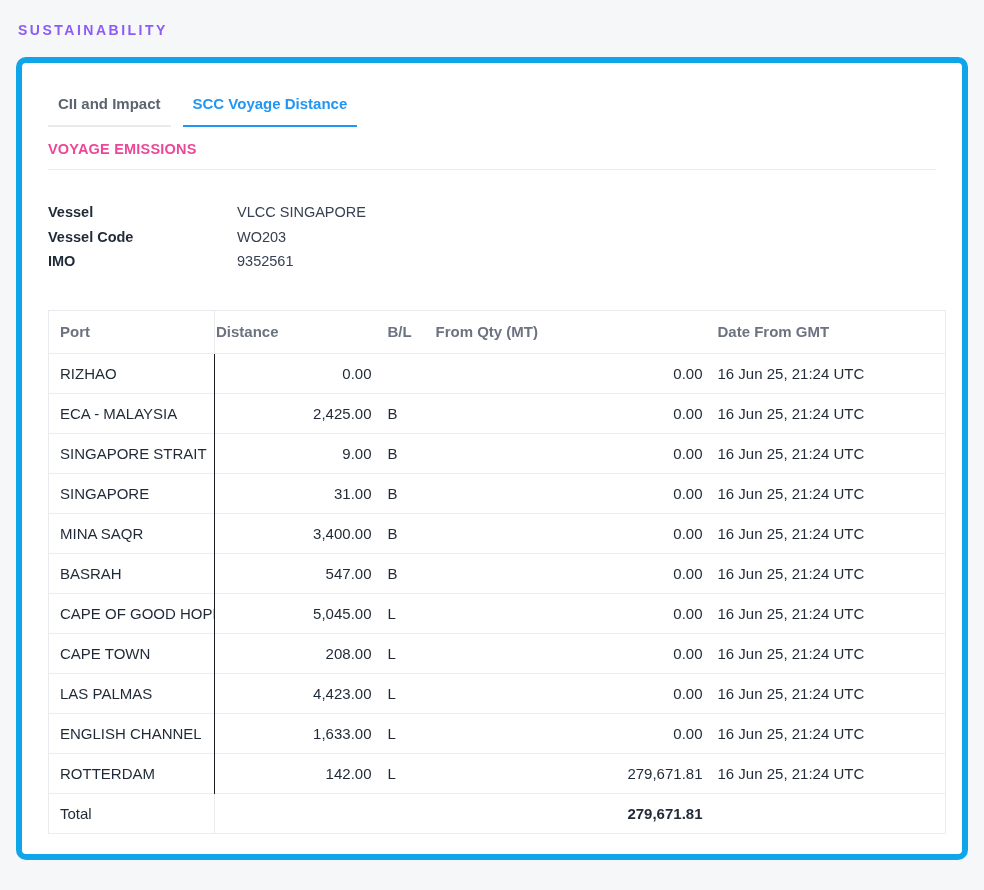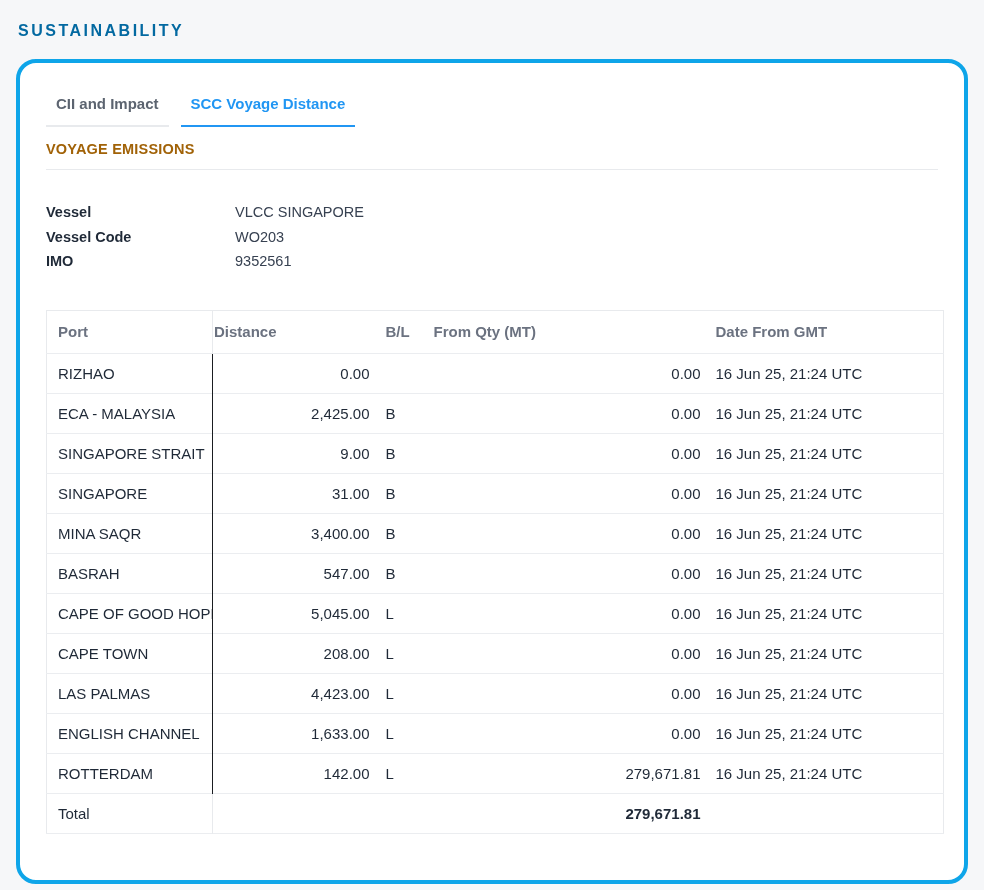--- a/index.html
+++ b/index.html
@@ -5,50 +5,50 @@
   * { box-sizing: border-box; }
   html, body { margin: 0; padding: 0; }
   body {
     width: 984px; height: 890px; overflow: hidden;
     background: #f6f7f9;
     font-family: "Liberation Sans", sans-serif;
     color: #1f2937;
   }
   .page-title {
     padding: 22px 0 0 18px;
-    font-size: 16px; font-weight: 600;
+    font-size: 14px; font-weight: 600;
     letter-spacing: 2.5px;
-    color: #0369a1;
+    color: #8b5cf6;
   }
   .card {
     margin: 19px 16px 16px 16px;
     background: #ffffff;
-    border: 4px solid #0ea5e9;
-    border-radius: 20px;
-    padding: 30px 26px 46px 26px;
+    border: 6px solid #0ea5e9;
+    border-radius: 10px;
+    padding: 30px 26px 20px 26px;
   }
   
   .tabs { display: flex; gap: 12px; }
   .tab {
     padding: 2px 10px 13px 10px;
     font-size: 15px; font-weight: 700;
     color: #5c6470;
     border-bottom: 2px solid #e8eaed;
     cursor: pointer;
     white-space: nowrap;
   }
   .tab.active {
     color: #2196f3;
     border-bottom-color: #2196f3;
   }
   .section-title {
     margin-top: 14px;
     font-size: 14.5px; font-weight: 700;
     letter-spacing: 0.2px;
-    color: #a16207;
+    color: #ec4899;
   }
   .section-divider {
     border: none; border-top: 1px solid #e8eaed;
     margin: 12px 0 0 0;
   }
   
   .vessel-info { margin-top: 30px; font-size: 14.5px; }
   .vessel-row { display: flex; line-height: 24.5px; gap: 24px; }
   .vessel-label { width: 165px; font-weight: 700; color: #1f2937; }
   .vessel-value { color: #374151; }

